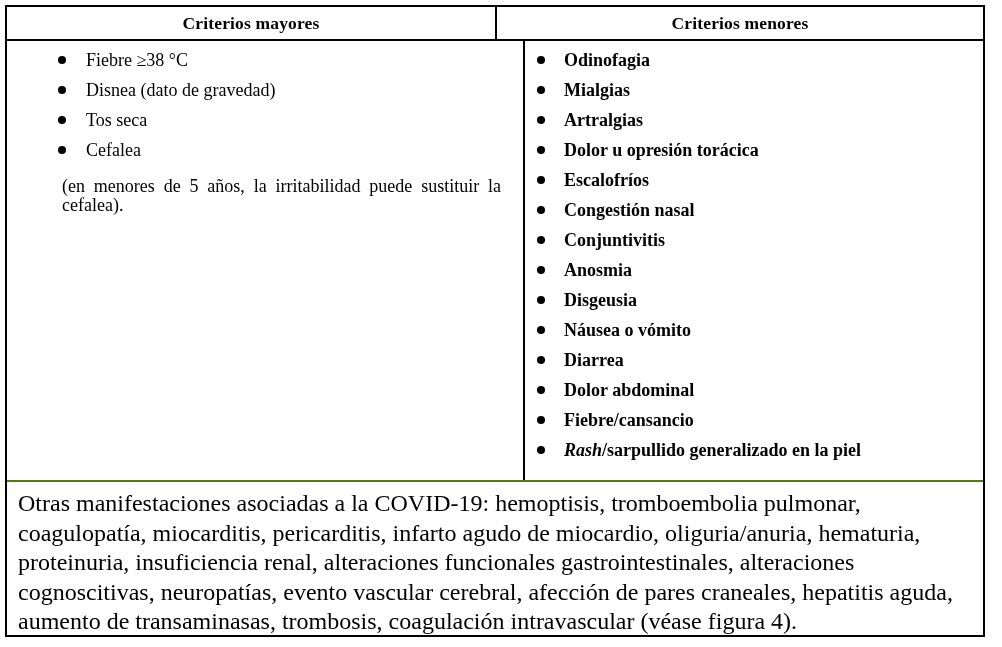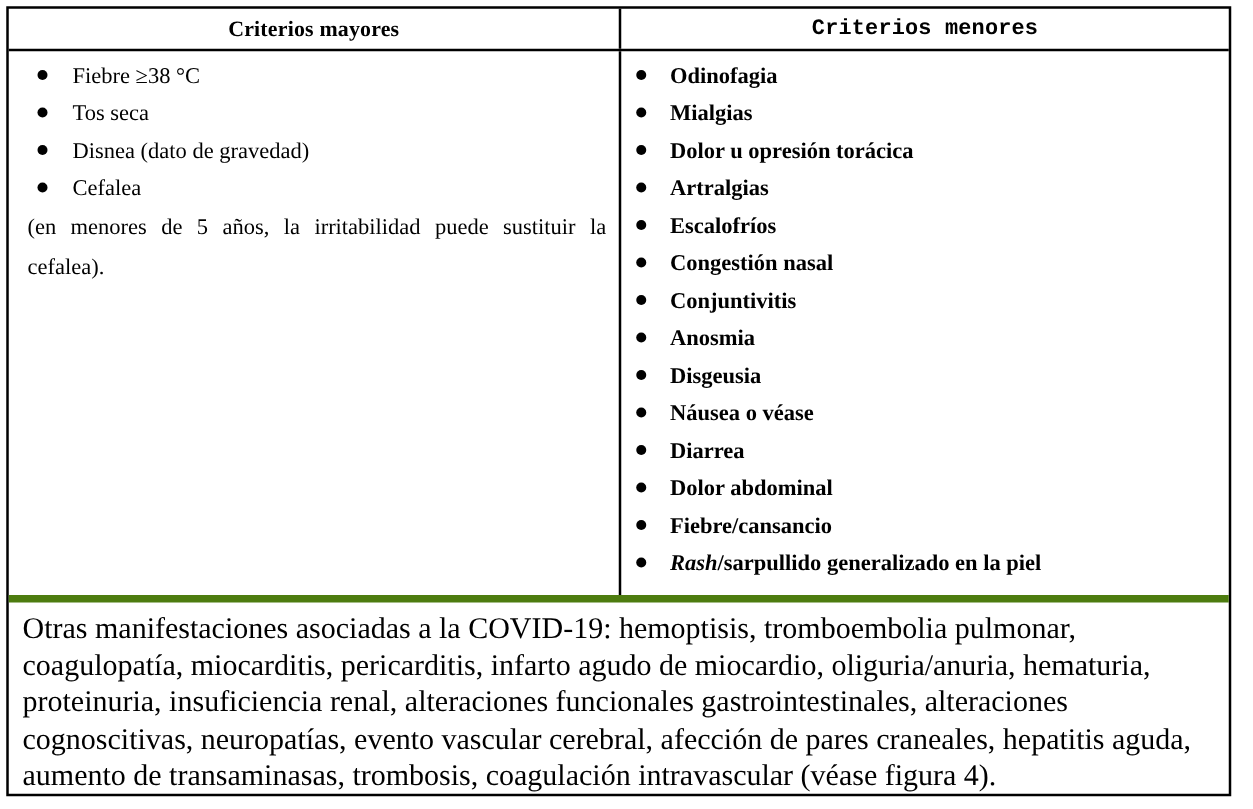--- a/index.html
+++ b/index.html
@@ -52,29 +52,29 @@
     letter-spacing: 0.15px;
     box-sizing: border-box;
   }
   .header-cell.left {
     width: 490px;
     flex: 0 0 490px;
     border-right: 2px solid #000000;
   }
   .header-cell.right {
     flex: 1 1 auto;
-    font-family: Liberation Mono, monospace;
   }
 
   
   .body-row {
     display: flex;
     flex: 1 1 auto;
-    border-bottom: 6px solid #4d7c0f;
+    border-bottom: 2px solid #4d7c0f;
     min-height: 0;
+    padding-left: 28px;
   }
   .col {
     box-sizing: border-box;
     padding: 4px 0 0 0;
     min-height: 0;
   }
   .col.left {
     width: 490px;
     flex: 0 0 490px;
     border-right: 2px solid #000000;
@@ -112,24 +112,24 @@
   .col.right ul.criteria-list li {
     padding-left: 32px;
     font-weight: bold;
   }
   .col.right ul.criteria-list li .bullet-dot {
     left: 5px;
   }
 
   .note-paragraph {
     font-size: 18px;
-    line-height: 32px;
+    line-height: 19px;
     text-align: justify;
     text-justify: inter-word;
-    margin: 0;
+    margin: 12px;
     padding: 0 2px 0 5px;
   }
 
   .italic-term {
     font-style: italic;
   }
 
   
   .footer-row {
     flex: 0 0 153px;
@@ -159,25 +159,25 @@
     <div class="body-row">
 
       <div class="col left">
         <ul class="criteria-list">
           <li>
             <span class="bullet-dot"></span>
             <span>Fiebre ≥38 °C</span>
           </li>
           <li>
             <span class="bullet-dot"></span>
+            <span>Disnea (dato de gravedad)</span>
+          </li>
+          <li>
+            <span class="bullet-dot"></span>
             <span>Tos seca</span>
-          </li>
-          <li>
-            <span class="bullet-dot"></span>
-            <span>Disnea (dato de gravedad)</span>
           </li>
           <li>
             <span class="bullet-dot"></span>
             <span>Cefalea</span>
           </li>
         </ul>
         <p class="note-paragraph">(en menores de 5 años, la irritabilidad puede sustituir la cefalea).</p>
       </div>
 
       <div class="col right">
@@ -185,49 +185,49 @@
           <li>
             <span class="bullet-dot"></span>
             <span>Odinofagia</span>
           </li>
           <li>
             <span class="bullet-dot"></span>
             <span>Mialgias</span>
           </li>
           <li>
             <span class="bullet-dot"></span>
+            <span>Artralgias</span>
+          </li>
+          <li>
+            <span class="bullet-dot"></span>
             <span>Dolor u opresión torácica</span>
           </li>
           <li>
             <span class="bullet-dot"></span>
-            <span>Artralgias</span>
-          </li>
-          <li>
-            <span class="bullet-dot"></span>
             <span>Escalofríos</span>
           </li>
           <li>
             <span class="bullet-dot"></span>
             <span>Congestión nasal</span>
           </li>
           <li>
             <span class="bullet-dot"></span>
             <span>Conjuntivitis</span>
           </li>
           <li>
             <span class="bullet-dot"></span>
             <span>Anosmia</span>
           </li>
           <li>
             <span class="bullet-dot"></span>
             <span>Disgeusia</span>
           </li>
           <li>
             <span class="bullet-dot"></span>
-            <span>Náusea o véase</span>
+            <span>Náusea o vómito</span>
           </li>
           <li>
             <span class="bullet-dot"></span>
             <span>Diarrea</span>
           </li>
           <li>
             <span class="bullet-dot"></span>
             <span>Dolor abdominal</span>
           </li>
           <li>

